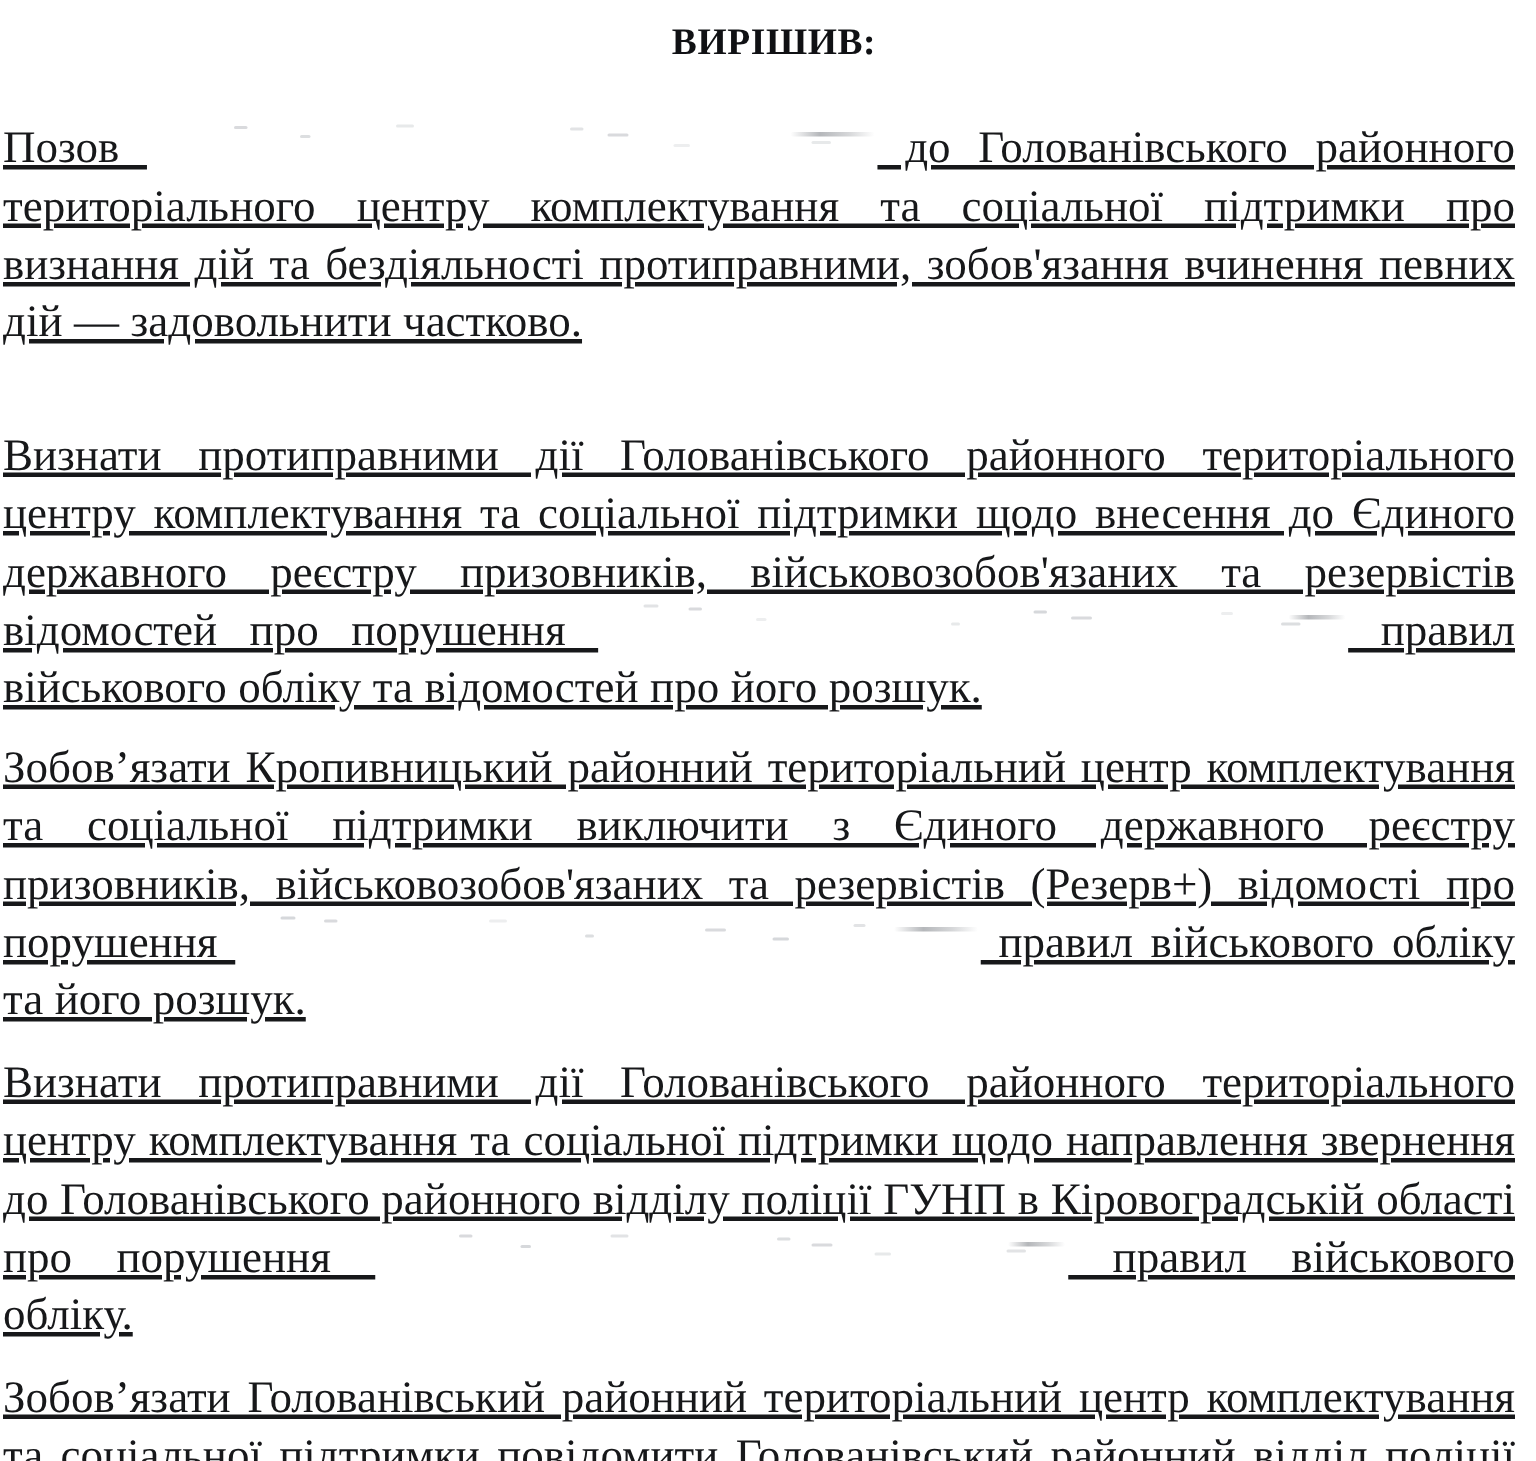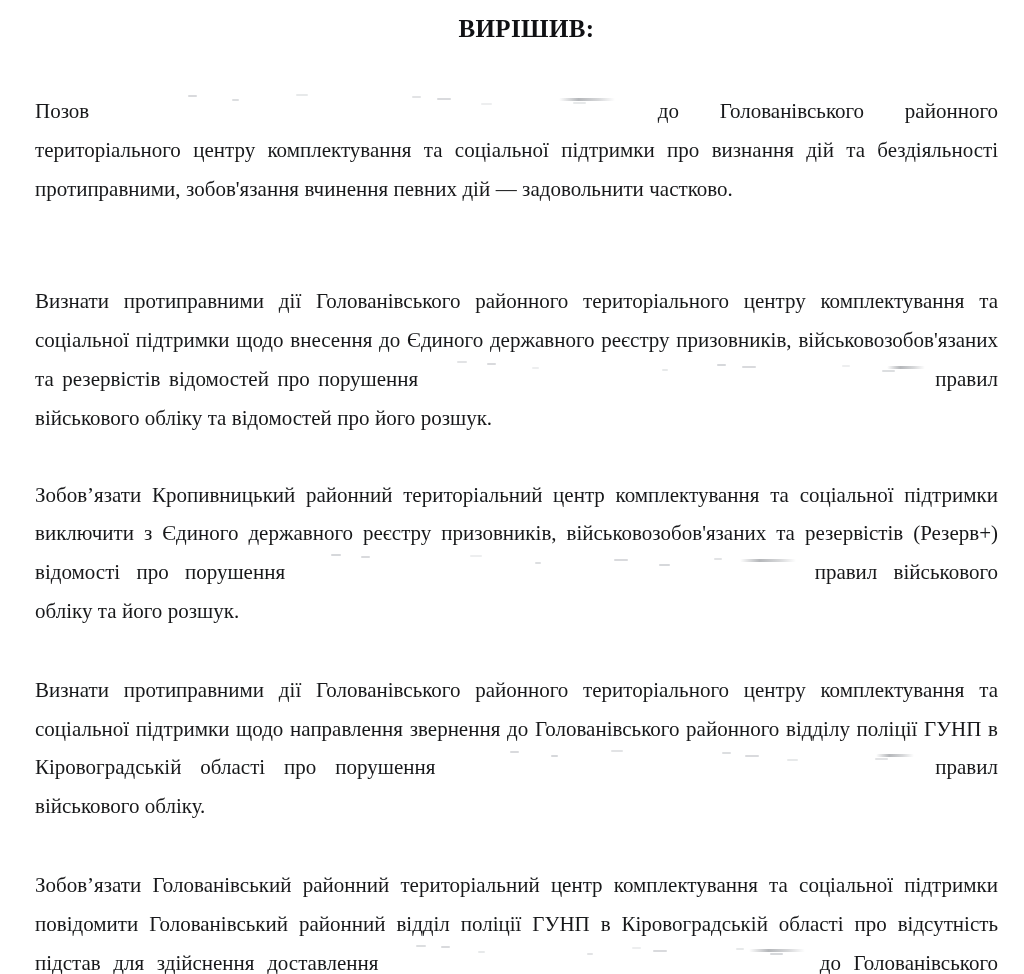--- a/index.html
+++ b/index.html
@@ -14,43 +14,44 @@
     position: relative;
     overflow: hidden;
     font-family: "Liberation Serif", "DejaVu Serif", serif;
     color: #17181a;
     -webkit-font-smoothing: antialiased;
   }
 
   .page {
     position: absolute;
     inset: 0;
-    padding: 0 14px 0 23px;
+    padding: 0 14px 0 2px;
     box-sizing: border-box;
   }
 
   .doc-title {
     text-align: center;
     font-weight: bold;
     font-size: 25px;
     letter-spacing: 0.4px;
     line-height: 34px;
     margin: 12px 0 0 0;
     padding-left: 20px;
     color: #101114;
   }
 
   .para {
-    font-size: 21px;
+    font-size: 30px;
     line-height: 38.8px;
     text-align: justify;
     text-justify: inter-word;
-    margin: 12px;
+    margin: 0;
     color: #17181a;
     word-spacing: 0.2px;
+    text-decoration: underline;
   }
   .para.justify-all {
     text-align-last: left;
   }
 
   
   .gap-title-p1 { height: 34px; }
   .gap-p1-p2    { height: 50px; }
   .gap-p2-p3    { height: 14px; }
   .gap-p3-p4    { height: 16px; }

